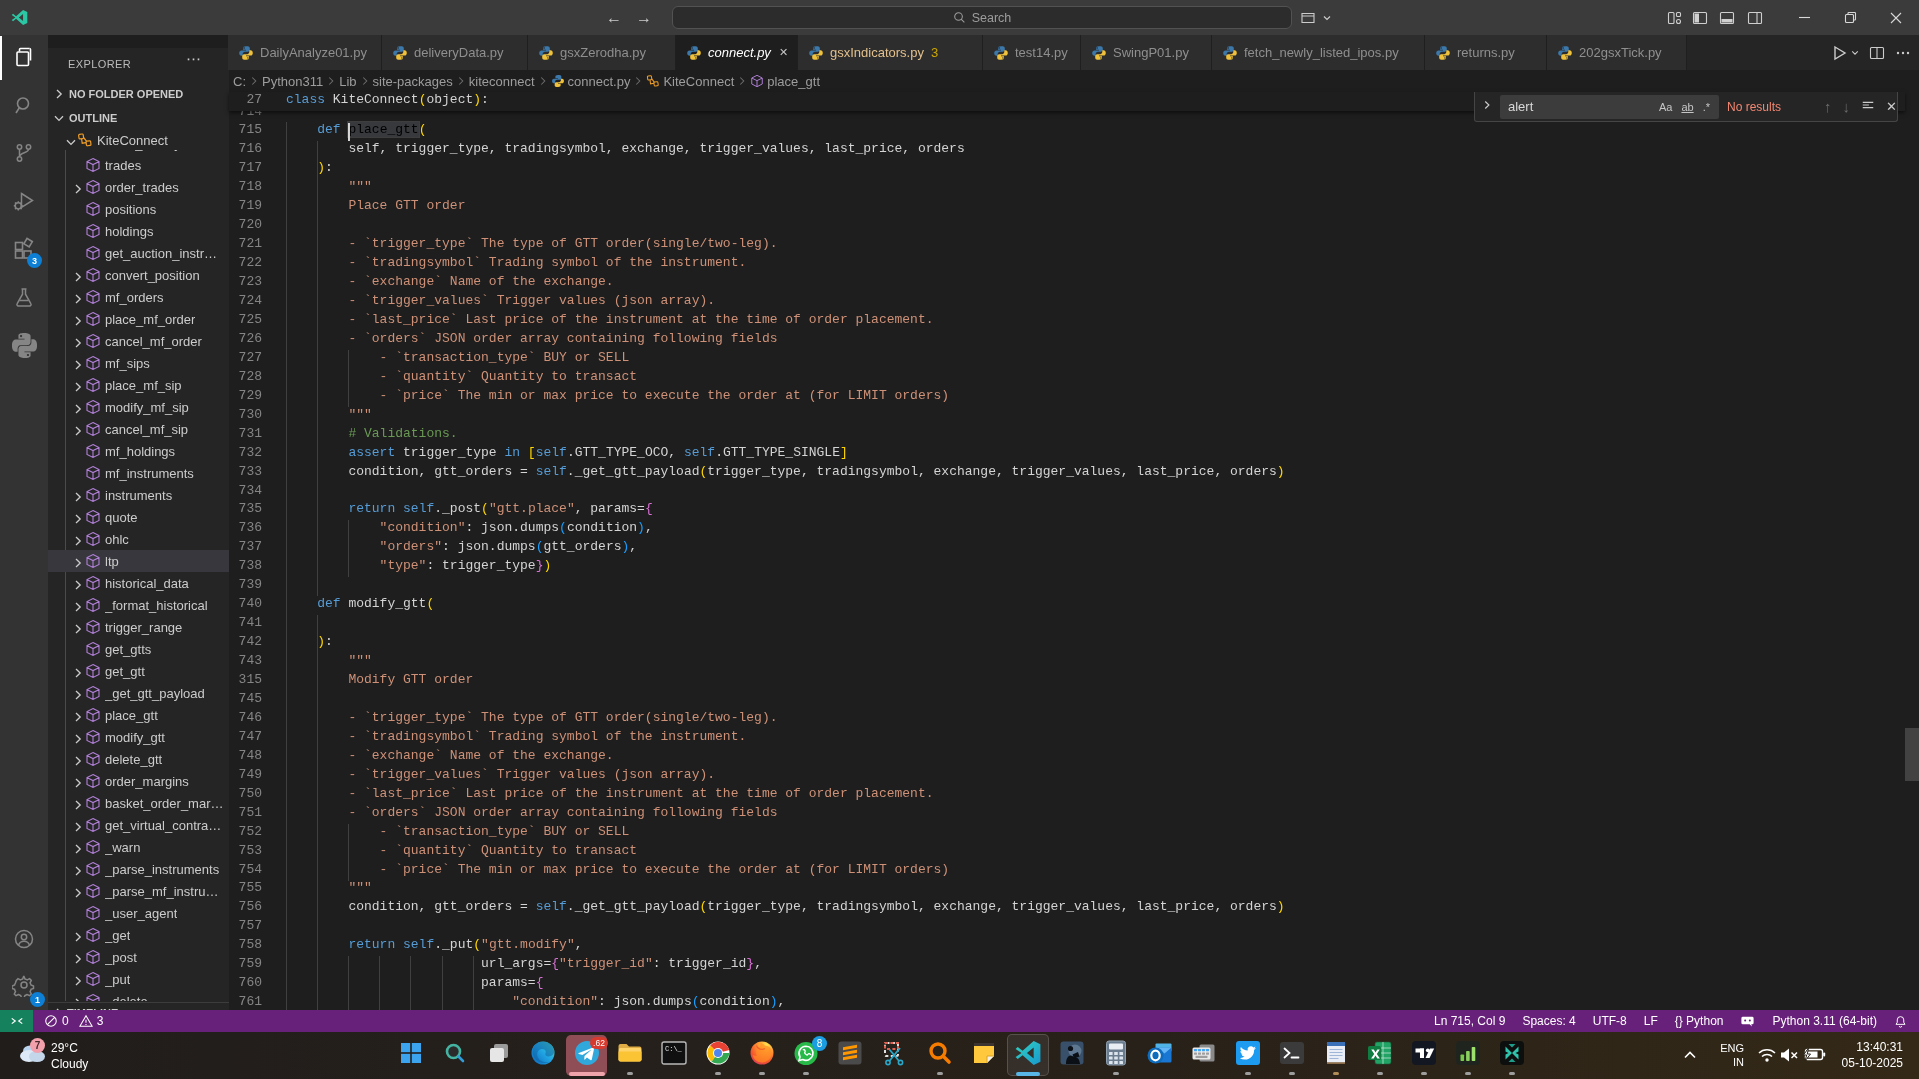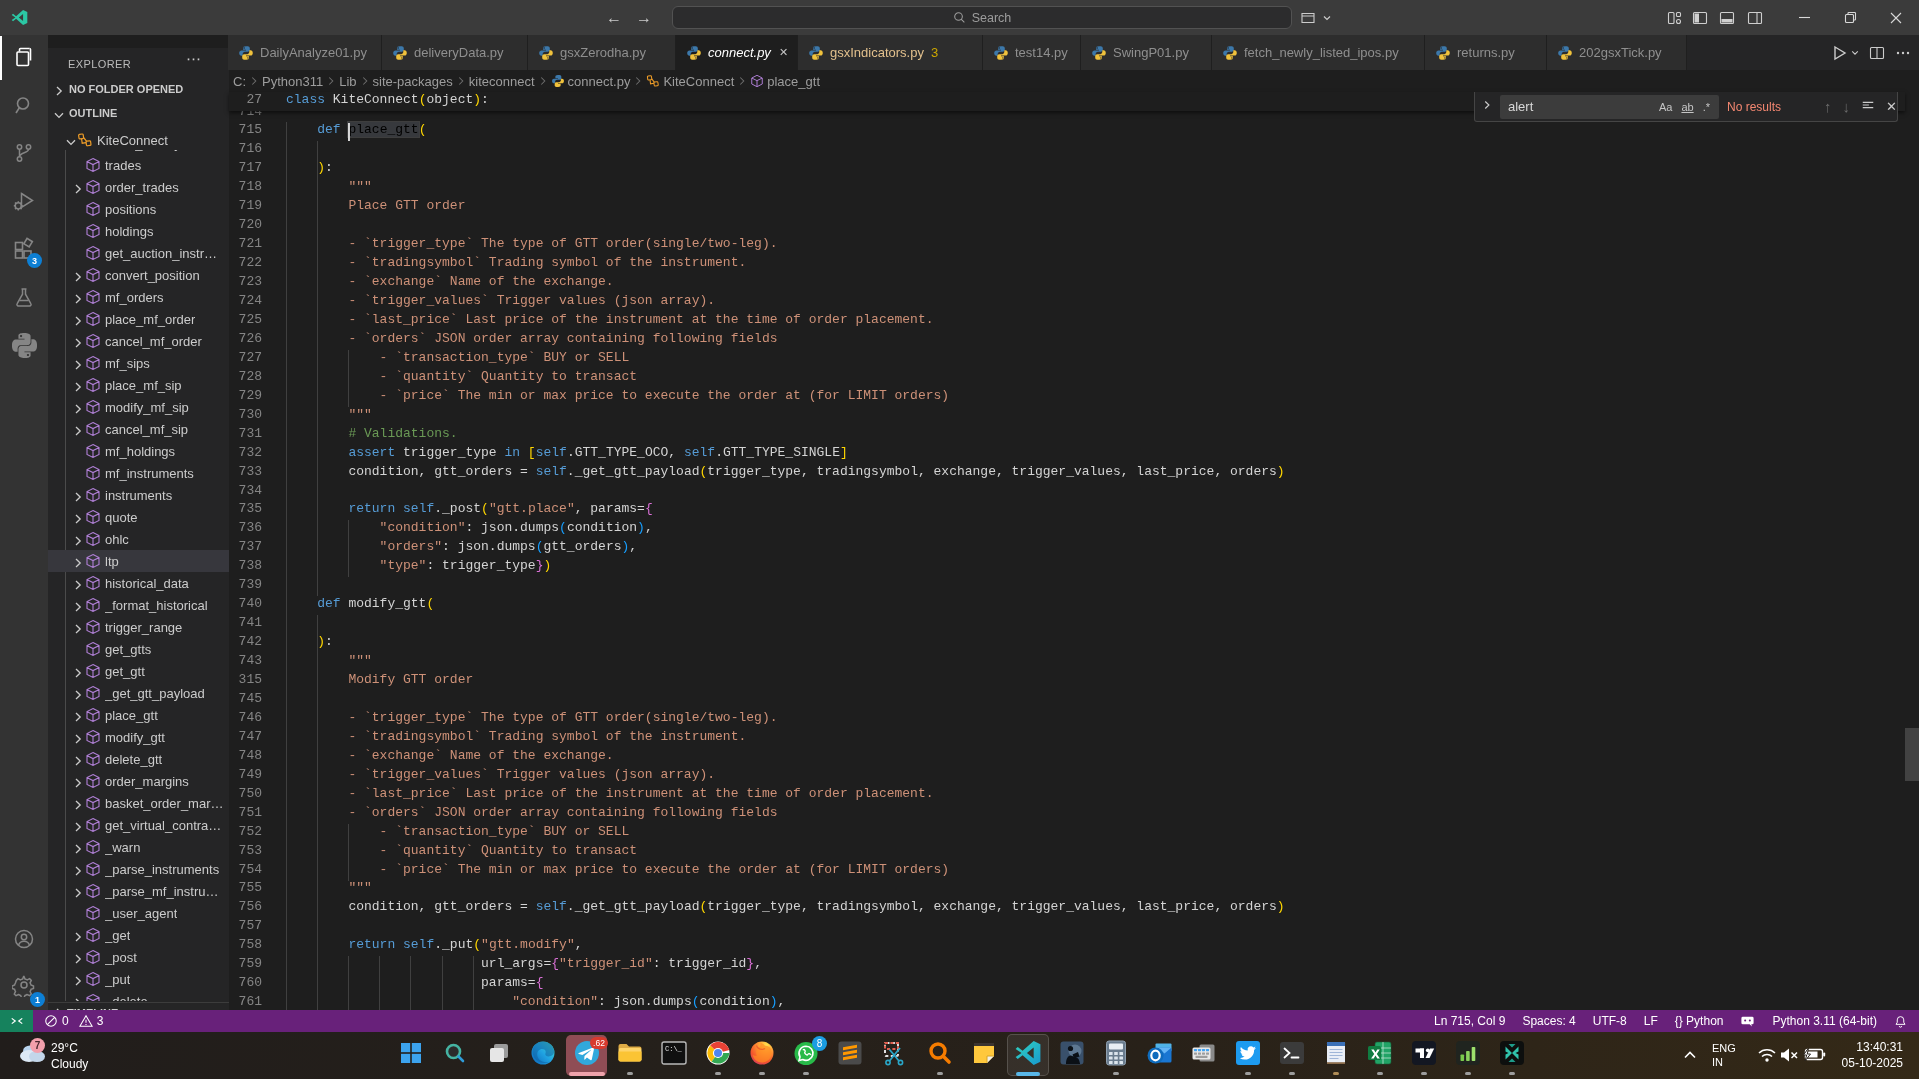--- a/index.html
+++ b/index.html
@@ -16,21 +16,21 @@
 .lay{height:35px;display:flex;align-items:center;justify-content:center}
 
 #activity{position:absolute;left:0;top:35px;width:48px;height:975px;background:#333333}
 .aicon{position:absolute;left:0;width:48px;height:48px;display:flex;align-items:center;justify-content:center}
 .badge{position:absolute;right:6px;bottom:5px;background:#0d7fd4;color:#fff;font-size:9px;border-radius:9px;min-width:15px;height:15px;display:flex;align-items:center;justify-content:center;font-weight:bold}
 #act-ind{position:absolute;left:0;top:3px;width:2px;height:44px;background:#ffffff}
 
 #sidebar{position:absolute;left:48px;top:48px;width:181px;height:975px;background:#252526;color:#cccccc;overflow:hidden}
 #sb-title{position:absolute;left:20px;top:10px;font-size:11px;color:#bbbbbb;letter-spacing:.4px}
 #sb-dots{position:absolute;left:138px;top:2px;font-size:15px;color:#cccccc;letter-spacing:1px}
-.sect{position:absolute;left:0;width:181px;height:22px;display:flex;font-size:11px;font-weight:bold;color:#cccccc}
+.sect{position:absolute;left:0;width:181px;height:22px;display:flex;align-items:center;font-size:11px;font-weight:bold;color:#cccccc}
 .sect .sc{width:16px;height:16px;margin-left:3px;margin-right:2px}
 .krow{position:absolute;left:0;top:81px;width:181px;height:22px;display:flex;align-items:center;font-size:13px;color:#cccccc}
 #treewrap{position:absolute;left:0;top:101.5px;width:181px;height:851.5px;overflow:hidden}
 .trow{position:absolute;left:0;width:181px;height:22px;display:flex;align-items:center;font-size:13px;color:#cccccc}
 .trow.sel{background:#37373d}
 .chw{width:12px;height:16px;margin-left:22px;flex:none}
 .chv{width:16px;height:16px;margin-top:2px}
 .cube{width:16px;height:16px;margin-left:3px;margin-right:4px;flex:none}
 .tl{white-space:nowrap;overflow:hidden}
 #tguide{position:absolute;left:17px;top:0;width:1px;height:852px;background:#4b4b4b;z-index:0}
@@ -777,20 +777,21 @@
 
 <div id="editor">
 <div class="ln" style="top:11.5px">714</div>
 <div class="cl" style="top:11.5px"></div>
 <div class="ln" style="top:30.45px">715</div>
 <div class="ig" style="left:56.5px;top:30.45px"></div>
 <div class="cl" style="top:30.45px"><span style="color:#569CD6">    def </span><span class="cursor"></span><span class="whl">place_gtt</span><span style="color:#FFD700">(</span></div>
 <div class="ln" style="top:49.4px">716</div>
 <div class="ig" style="left:56.5px;top:49.4px"></div>
 <div class="ig" style="left:87.7px;top:49.4px"></div>
+<div class="cl" style="top:49.4px"><span style="color:#D4D4D4">        self, trigger_type, tradingsymbol, exchange, trigger_values, last_price, orders</span></div>
 <div class="ln" style="top:68.35px">717</div>
 <div class="ig" style="left:56.5px;top:68.35px"></div>
 <div class="ig" style="left:87.7px;top:68.35px"></div>
 <div class="cl" style="top:68.35px"><span style="color:#FFD700">    )</span><span style="color:#D4D4D4">:</span></div>
 <div class="ln" style="top:87.3px">718</div>
 <div class="ig" style="left:56.5px;top:87.3px"></div>
 <div class="ig" style="left:87.7px;top:87.3px"></div>
 <div class="cl" style="top:87.3px"><span style="color:#CE9178">        """</span></div>
 <div class="ln" style="top:106.25px">719</div>
 <div class="ig" style="left:56.5px;top:106.25px"></div>
@@ -1273,21 +1274,21 @@
 <div class="tdot" style="left:1248px"></div>
 <div class="tdot" style="left:1292px"></div>
 <div class="tdot" style="left:1380px"></div>
 <div class="tdot" style="left:1424px"></div>
 <div class="tdot" style="left:1468px"></div>
 <div class="tdot" style="left:1512px"></div>
 <div class="tdot" style="left:1336px;background:#b08d57"></div>
 <svg class="abs" style="left:1683px;top:1050px" width="14" height="10" viewBox="0 0 14 10">
     <path fill="none" stroke="#fff" stroke-width="1.6" d="M2 7.5 7 2.5l5 5"></path>
   </svg>
-<div class="abs" style="left:1712px;top:1041px;width:32px;color:#fff;font-size:11px;text-align:left;line-height:14px">ENG<br>IN</div>
+<div class="abs" style="left:1712px;top:1041px;width:32px;color:#fff;font-size:11px;text-align:right;line-height:14px">ENG<br>IN</div>
 <svg class="abs" style="left:1757px;top:1047px" width="20" height="16" viewBox="0 0 20 16">
     <g fill="none" stroke="#fff" stroke-width="1.5">
       <path d="M2 6a11.5 11.5 0 0 1 16 0"></path>
       <path d="M5 9.5a7 7 0 0 1 10 0"></path>
     </g>
     <circle cx="10" cy="13" r="1.7" fill="#fff"></circle>
   </svg>
 <svg class="abs" style="left:1780px;top:1047px" width="19" height="16" viewBox="0 0 19 16">
     <path d="M1 5.5h3L9 1.5v13L4 10.5H1z" fill="#fff"></path>
     <path d="M11.5 5.5 17 11M17 5.5l-5.5 5.5" stroke="#fff" stroke-width="1.5"></path>

